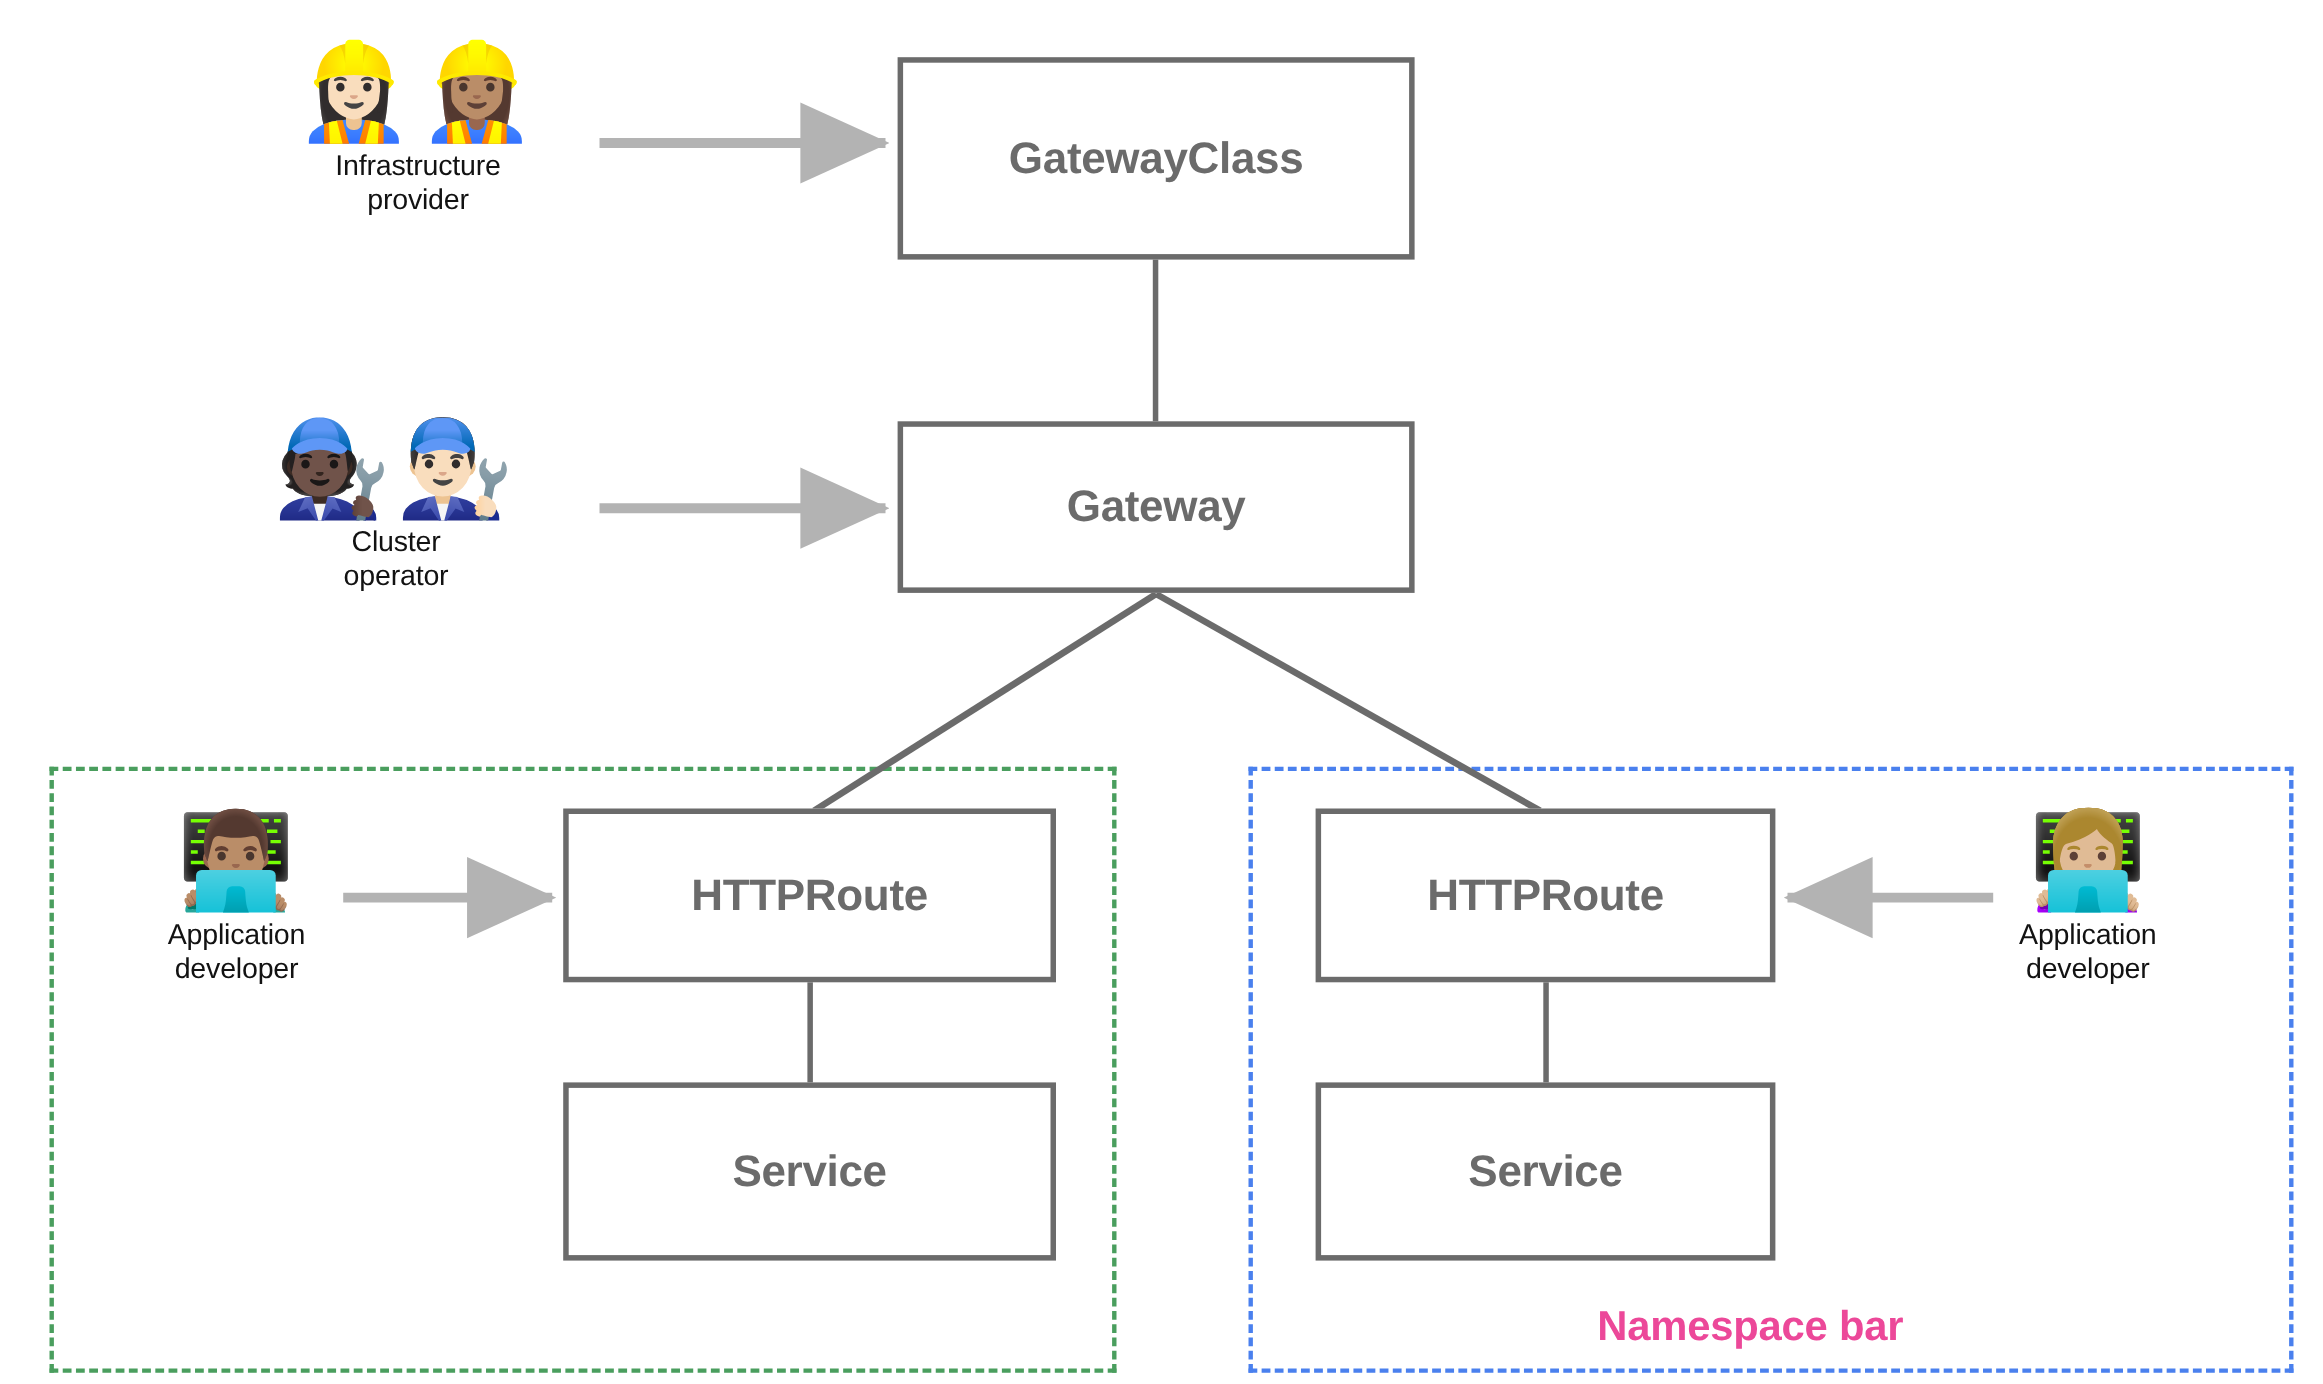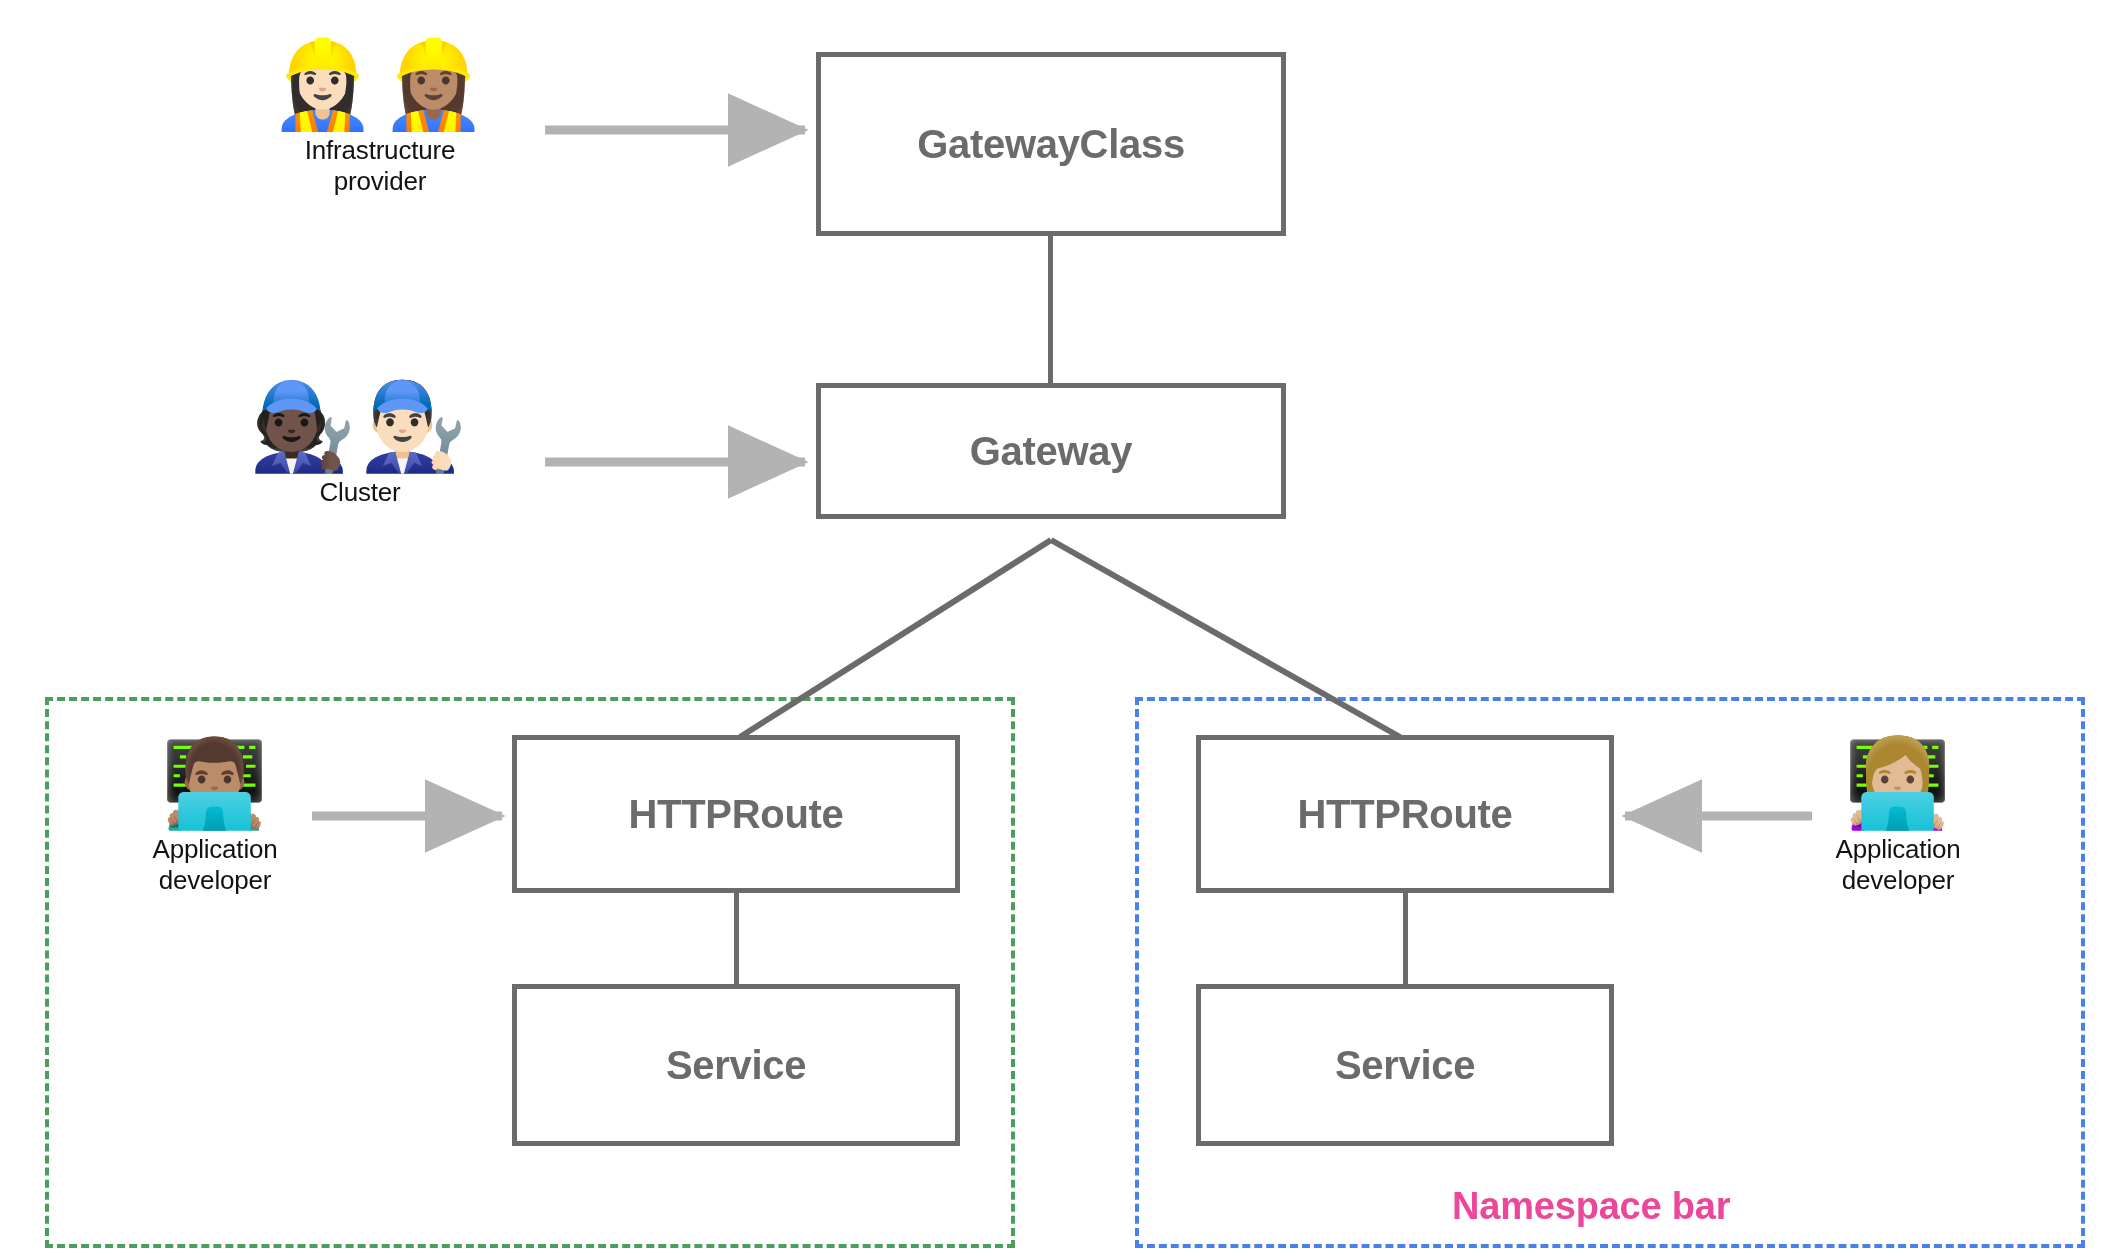--- a/index.html
+++ b/index.html
@@ -68,21 +68,21 @@
     z-index: 4;
   }
   .res-label {
     font-size: 40px;
     font-weight: bold;
     color: #6b6b6b;
     letter-spacing: -0.3px;
     white-space: nowrap;
   }
   .box-gatewayclass { left: 816px; top: 52px;  width: 470px; height: 184px; }
-  .box-gateway      { left: 816px; top: 383px; width: 470px; height: 136px; }
+  .box-gateway      { left: 816px; top: 383px; width: 470px; height: 156px; }
   .box-httproute-foo{ left: 512px; top: 735px; width: 448px; height: 158px; }
   .box-service-foo  { left: 512px; top: 984px; width: 448px; height: 162px; }
   .box-httproute-bar{ left: 1196px;top: 735px; width: 418px; height: 158px; }
   .box-service-bar  { left: 1196px;top: 984px; width: 418px; height: 162px; }
 
   
   .conn {
     position: absolute;
     background: #6b6b6b;
     z-index: 2;
@@ -198,20 +198,21 @@
 
   <div class="persona persona-infra">
     <div class="persona-emoji">👷🏻‍♀️👷🏽‍♀️</div>
     <div class="persona-name">Infrastructure</div>
     <div class="persona-name" style="margin-top:0">provider</div>
   </div>
 
   <div class="persona persona-ops">
     <div class="persona-emoji">🧑🏿‍🔧👨🏻‍🔧</div>
     <div class="persona-name">Cluster</div>
+    <div class="persona-name" style="margin-top:0">operator</div>
   </div>
 
   <div class="persona persona-dev-l">
     <div class="persona-emoji single">👨🏽‍💻</div>
     <div class="persona-name">Application</div>
     <div class="persona-name" style="margin-top:0">developer</div>
   </div>
 
   <div class="persona persona-dev-r">
     <div class="persona-emoji single">👩🏼‍💻</div>

